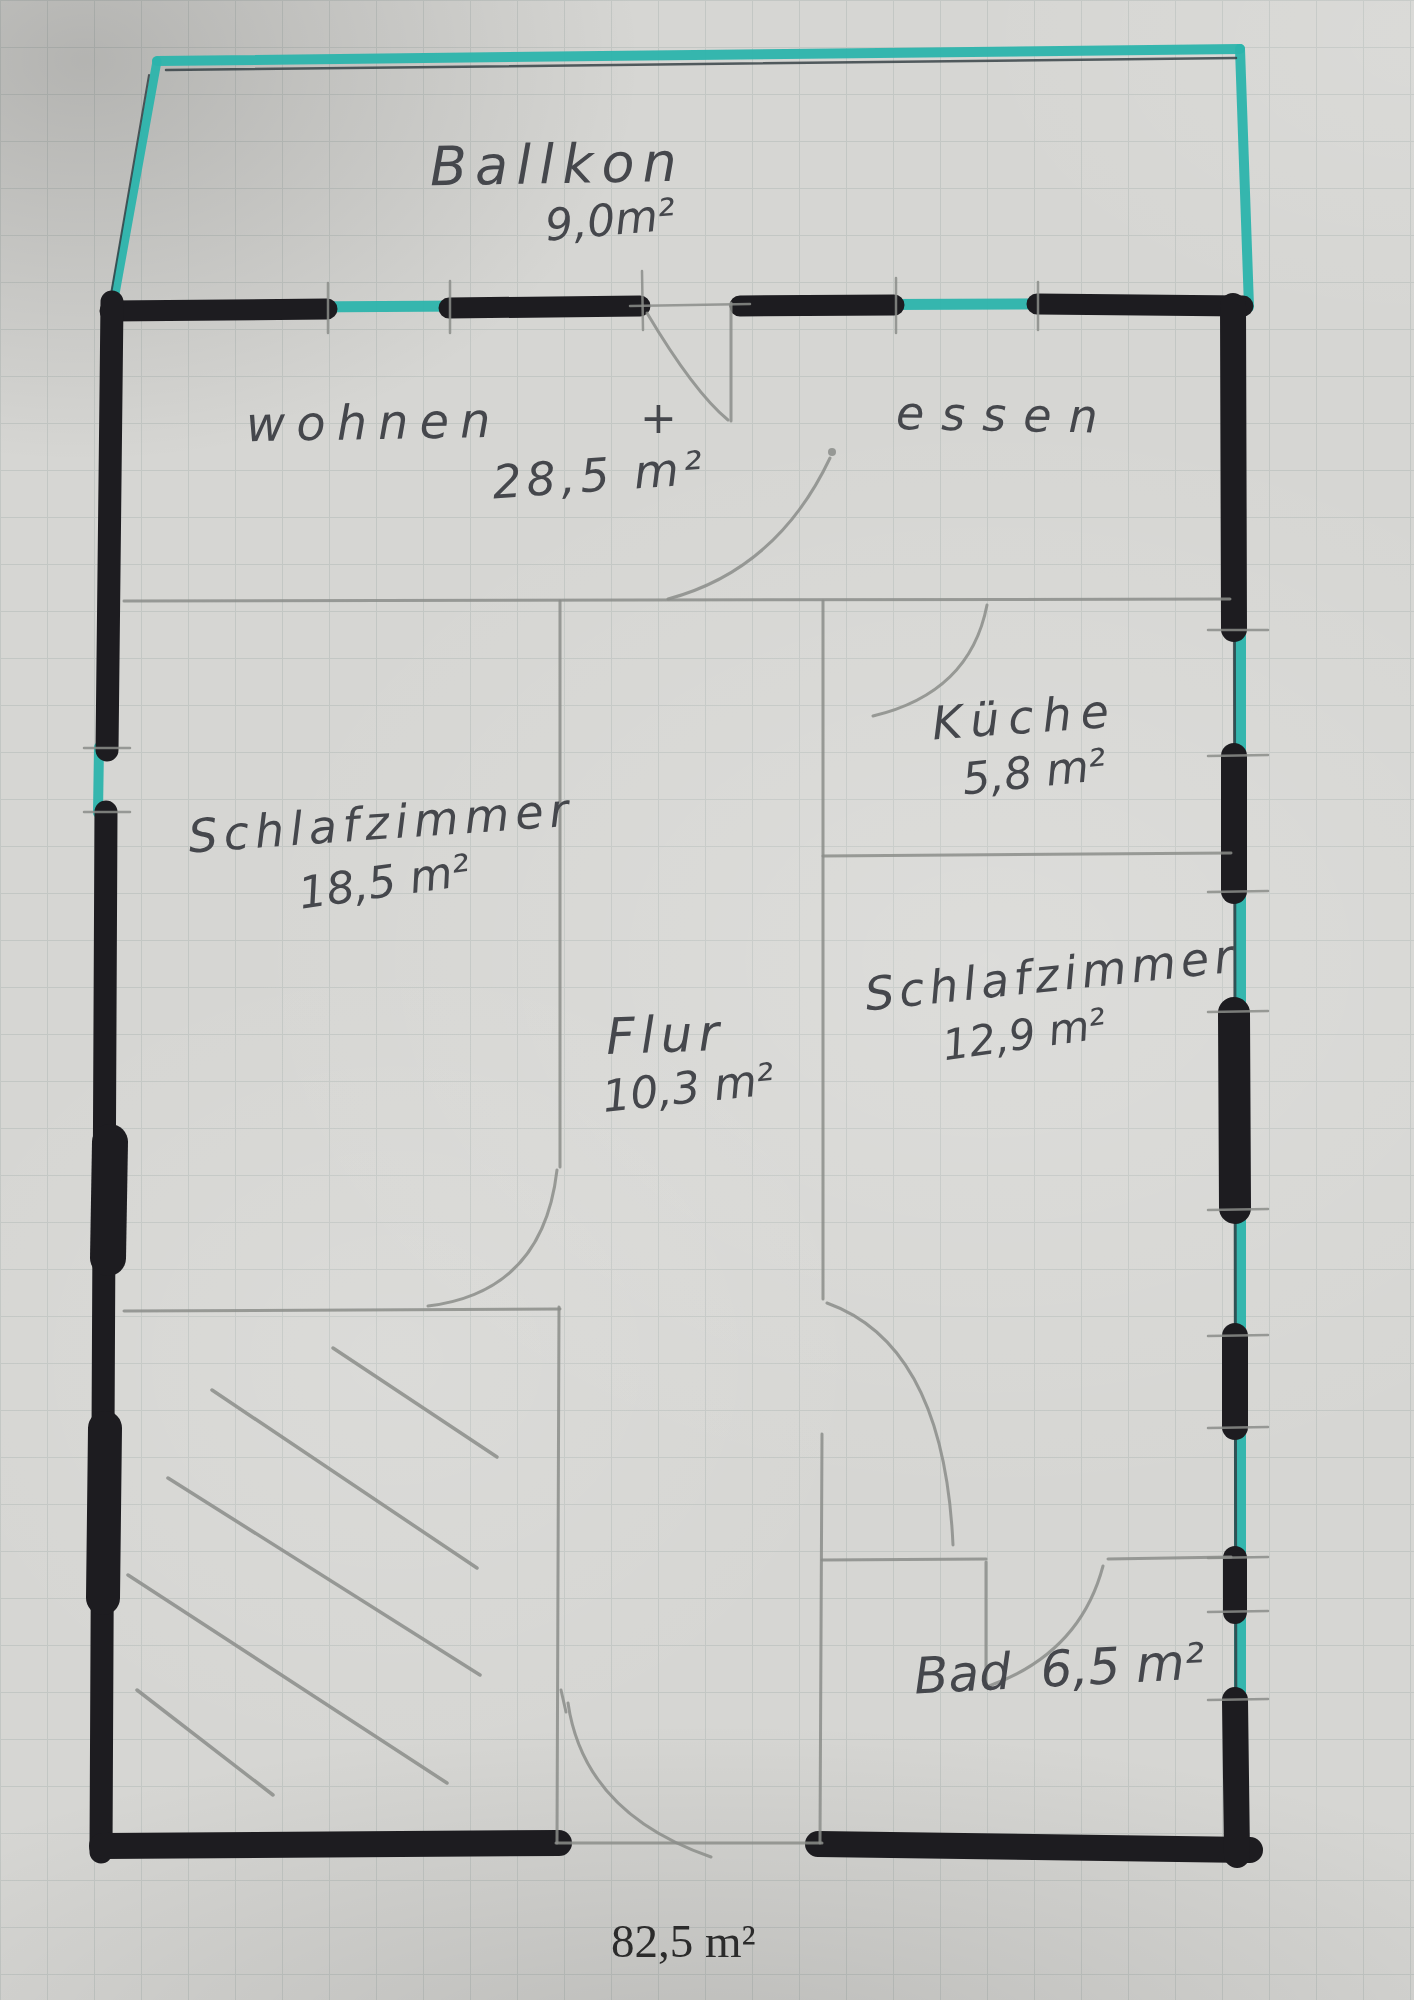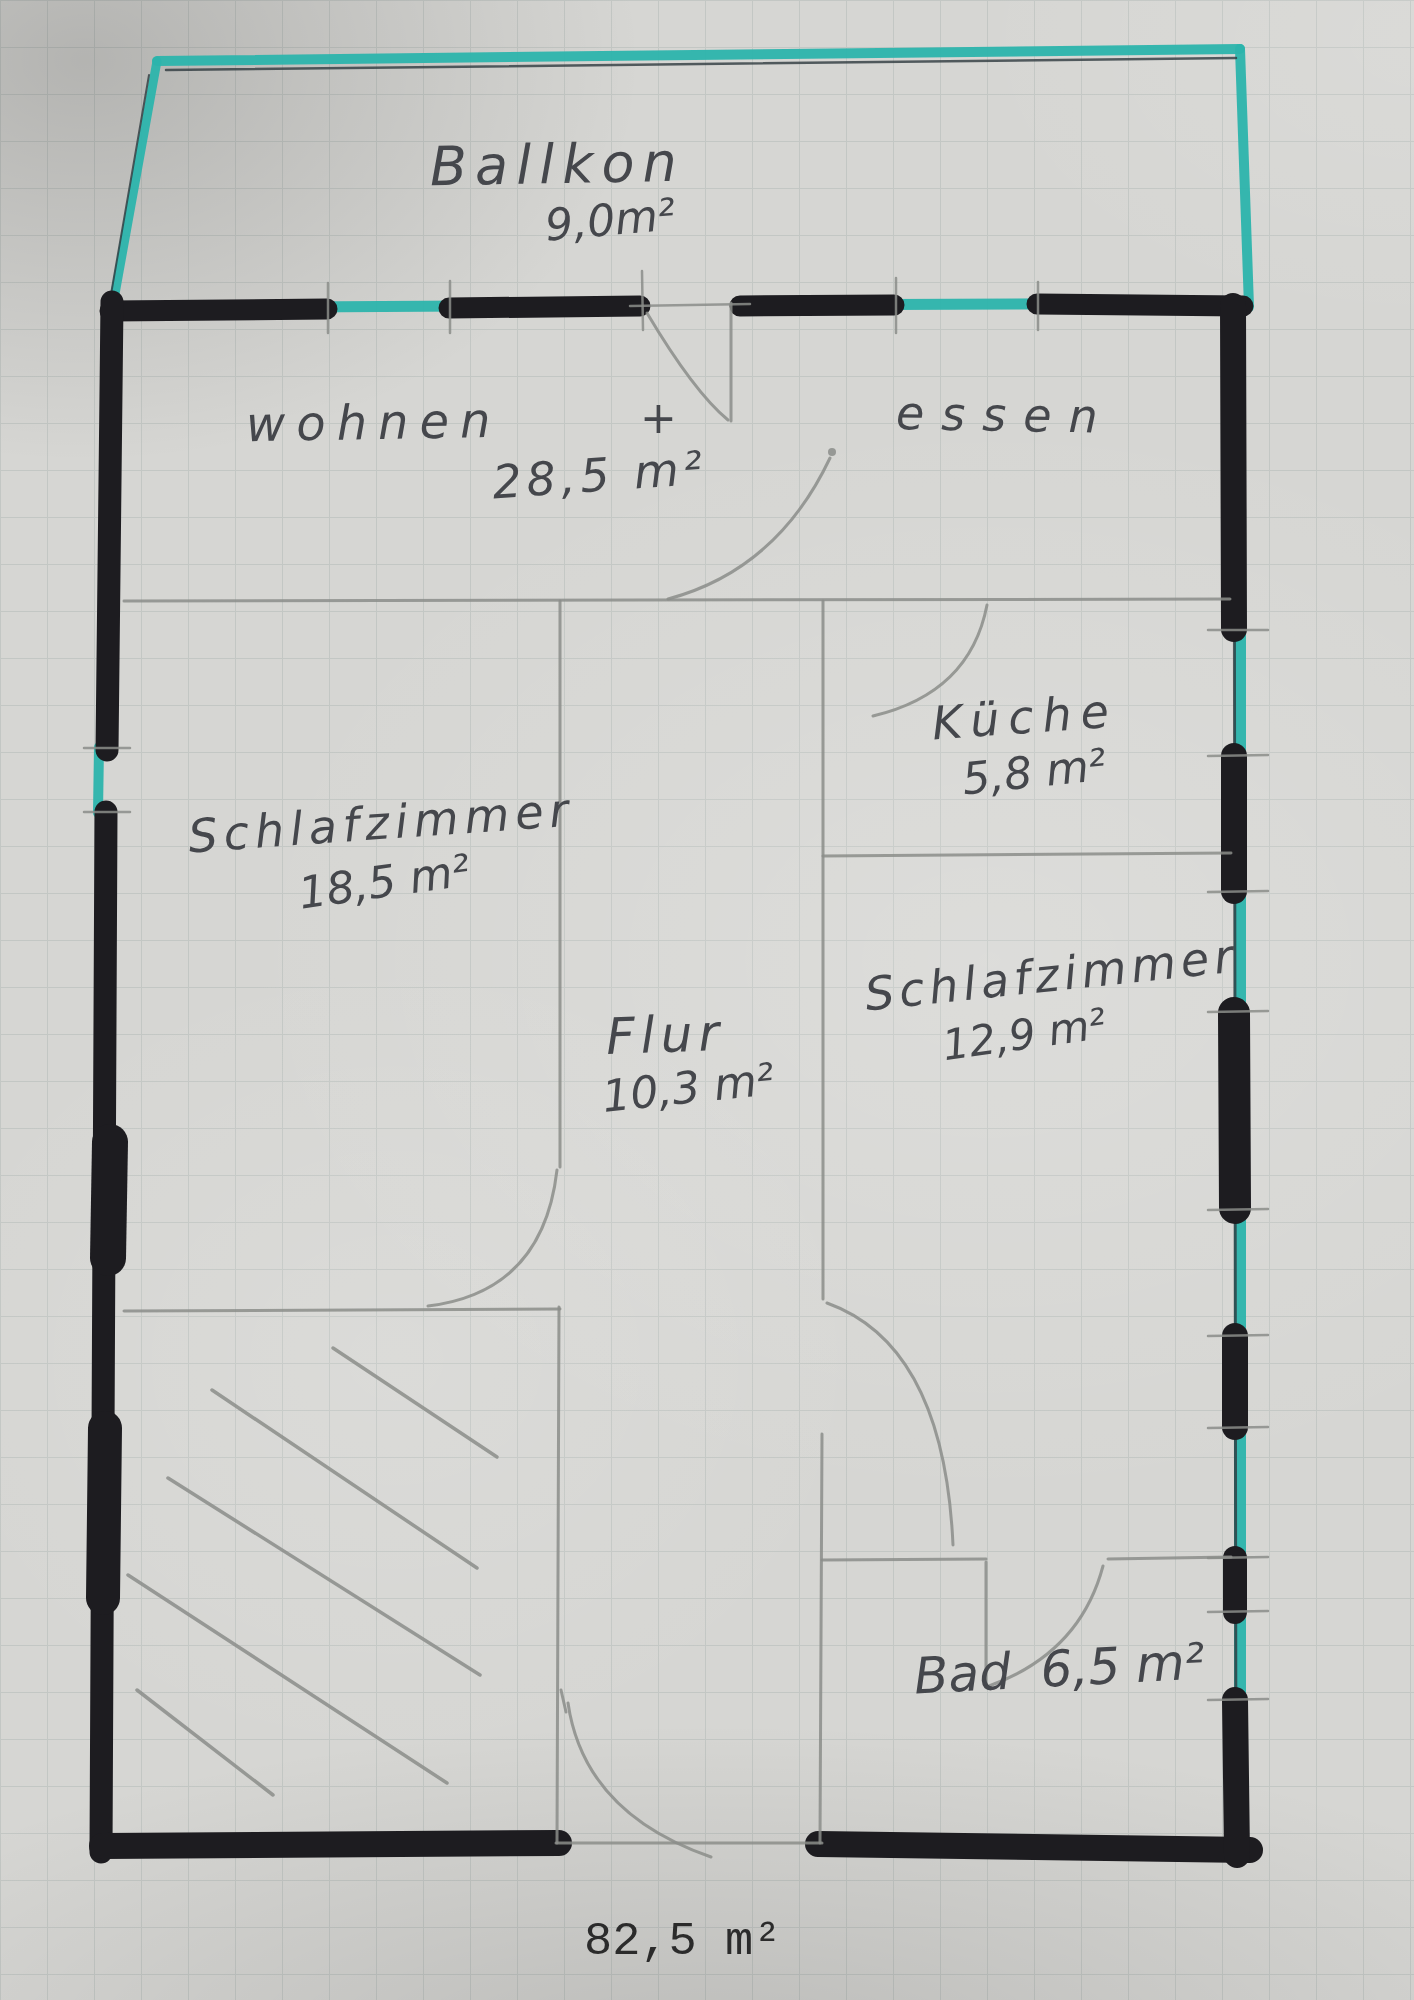--- a/index.html
+++ b/index.html
@@ -29,21 +29,21 @@
   .teal{stroke:var(--highlight-teal);fill:none;stroke-linecap:round;opacity:.95;}
   .wall{stroke:var(--marker-black);fill:none;stroke-linecap:round;}
   .pen{stroke:#2e3a3e;fill:none;stroke-linecap:round;opacity:.8;}
   .pencil{stroke:var(--pencil);fill:none;stroke-linecap:round;opacity:.85;}
   .hand{
     position:absolute;color:var(--ink);font-style:italic;
     font-family:"DejaVu Sans", sans-serif;white-space:nowrap;line-height:1;
   }
   .typed{
     position:absolute;color:var(--typed);font-style:normal;
-    font-family:Liberation Mono, monospace;white-space:nowrap;line-height:1;
+    font-family:Liberation Serif, serif;white-space:nowrap;line-height:1;margin-left:27px;
   }
 </style>
 </head>
 <body>
 
 <svg class="plan" width="1414" height="2000" viewBox="0 0 1414 2000">
 
   <g>
     <path class="teal" stroke-width="10" d="M 157 61 L 1240 49"></path>
     <path class="teal" stroke-width="10" d="M 1240 49 L 1249 307"></path>

